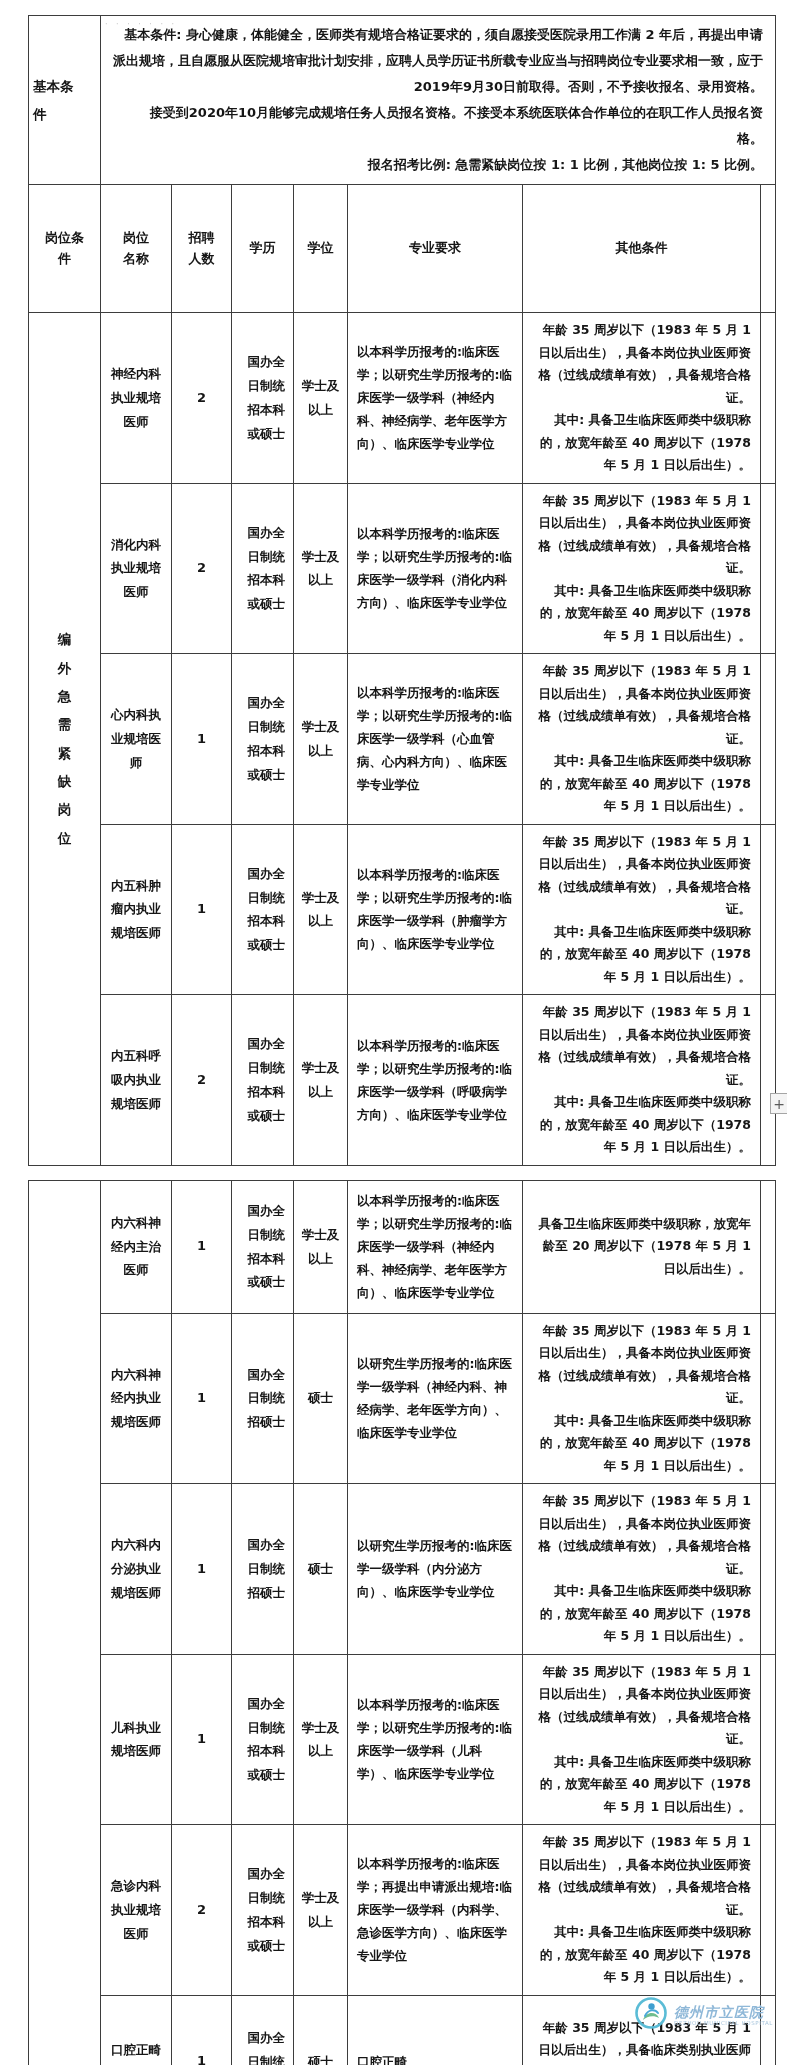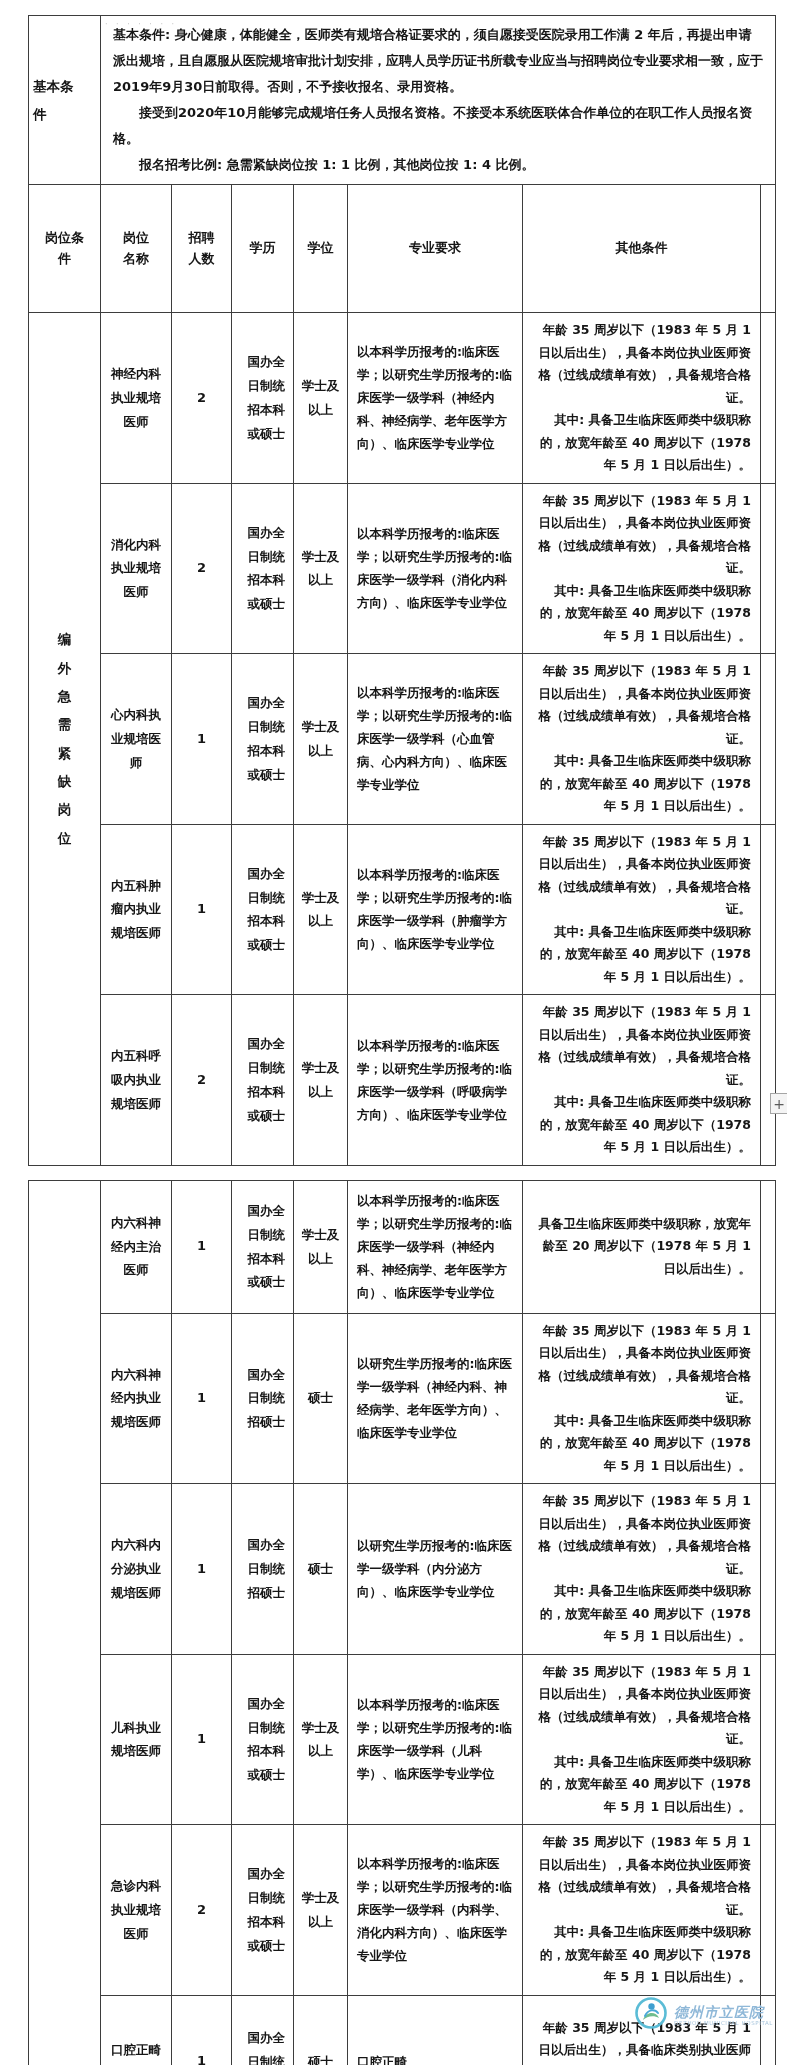--- a/index.html
+++ b/index.html
@@ -12,21 +12,21 @@
   table{border-collapse:collapse;table-layout:fixed;width:747px;font-weight:bold;color:#161616;}
   td,th{border:1px solid #3d3d3d;vertical-align:middle;padding:5px 8px;font-size:12.5px;line-height:1.7;word-break:break-all;}
   th{font-size:13px;font-weight:bold;text-align:center;white-space:pre-line;line-height:1.6;}
   .basic-row{height:158px;}
   .header-row{height:56px;}
   .t1 tbody tr{height:128px;}
   .t2 tbody tr{height:133px;}
   .gap{height:14px;}
   .cat-cell{text-align:center;white-space:pre-line;font-size:13.5px;line-height:2.1;padding:5px 24px;}
   .basic-label{text-align:left;white-space:pre-line;font-size:13.5px;line-height:2.1;padding:5px 4px;vertical-align:middle;}
-  .basic-text{text-align:left;font-size:13px;line-height:2.0;padding:6px 12px;}
+  .basic-text{text-align:right;font-size:13px;line-height:2.0;padding:6px 12px;}
   .basic-text .p{margin:0;}
   .basic-text .indent{text-indent:2em;}
   .name-cell{text-align:center;line-height:1.9;}
   .count-cell{text-align:center;font-size:13px;}
   .edu-cell{text-align:right;line-height:1.9;margin-top:47px;}
   .deg-cell{text-align:center;line-height:1.9;padding:5px 6px;}
   .major-cell{text-align:left;line-height:1.85;padding:6px 9px;}
   .other-cell{text-align:right;line-height:1.8;padding:6px 9px;}
   .other-cell .op{margin:0;}
   .thin-cell{padding:0;}
@@ -58,21 +58,21 @@
         <col style="width:238px">
         <col style="width:15px">
     </colgroup>
     <tbody>
       <tr class="basic-row">
         <td class="basic-label">基本条
 件</td>
         <td class="basic-text" colspan="7">
           <div class="p">基本条件: 身心健康，体能健全，医师类有规培合格证要求的，须自愿接受医院录用工作满 2 年后，再提出申请派出规培，且自愿服从医院规培审批计划安排，应聘人员学历证书所载专业应当与招聘岗位专业要求相一致，应于2019年9月30日前取得。否则，不予接收报名、录用资格。</div>
           <div class="p indent">接受到2020年10月能够完成规培任务人员报名资格。不接受本系统医联体合作单位的在职工作人员报名资格。</div>
-          <div class="p indent">报名招考比例: 急需紧缺岗位按 1: 1 比例，其他岗位按 1: 4 比例。</div>
+          <div class="p indent">报名招考比例: 急需紧缺岗位按 1: 1 比例，其他岗位按 1: 5 比例。</div>
         </td>
       </tr>
       <tr class="header-row">
         <th>岗位条
 件</th>
         <th>岗位
 名称</th>
         <th>招聘
 人数</th>
         <th>学历</th>
@@ -207,21 +207,21 @@
             <div class="op">年龄 35 周岁以下（1983 年 5 月 1 日以后出生），具备本岗位执业医师资格（过线成绩单有效），具备规培合格证。</div>
             <div class="op">其中: 具备卫生临床医师类中级职称的，放宽年龄至 40 周岁以下（1978 年 5 月 1 日以后出生）。</div>
           </td>
           <td class="thin-cell"></td>
         </tr>
         <tr>
           <td class="name-cell">急诊内科执业规培医师</td>
           <td class="count-cell">2</td>
           <td class="edu-cell">国办全日制统招本科或硕士</td>
           <td class="deg-cell">学士及以上</td>
-          <td class="major-cell">以本科学历报考的:临床医学；以研究生学历报考的:临床医学一级学科（内科学、消化内科方向）、临床医学专业学位</td>
+          <td class="major-cell">以本科学历报考的:临床医学；再提出申请派出规培:临床医学一级学科（内科学、急诊医学方向）、临床医学专业学位</td>
           <td class="other-cell">
             <div class="op">年龄 35 周岁以下（1983 年 5 月 1 日以后出生），具备本岗位执业医师资格（过线成绩单有效），具备规培合格证。</div>
             <div class="op">其中: 具备卫生临床医师类中级职称的，放宽年龄至 40 周岁以下（1978 年 5 月 1 日以后出生）。</div>
           </td>
           <td class="thin-cell"></td>
         </tr>
         <tr>
           <td class="name-cell">口腔正畸医师</td>
           <td class="count-cell">1</td>
           <td class="edu-cell">国办全日制统招硕士</td>

